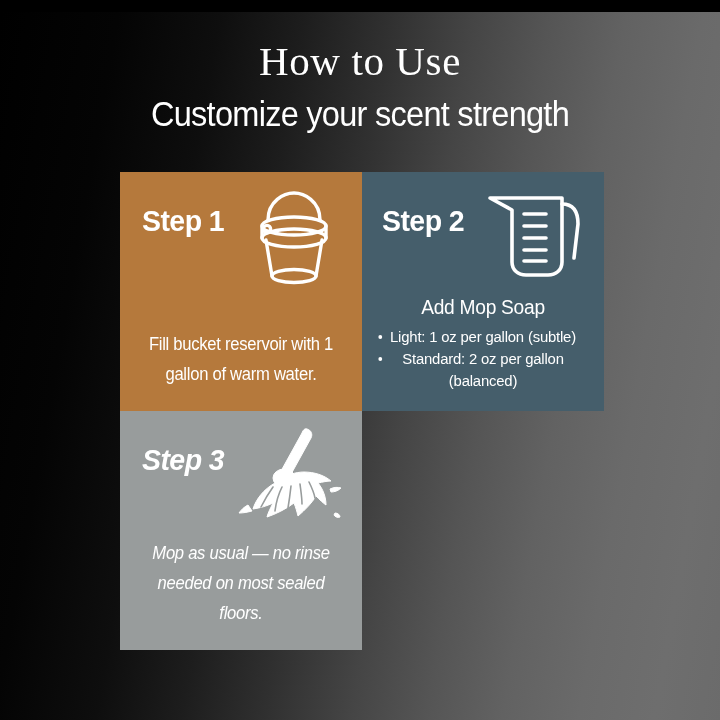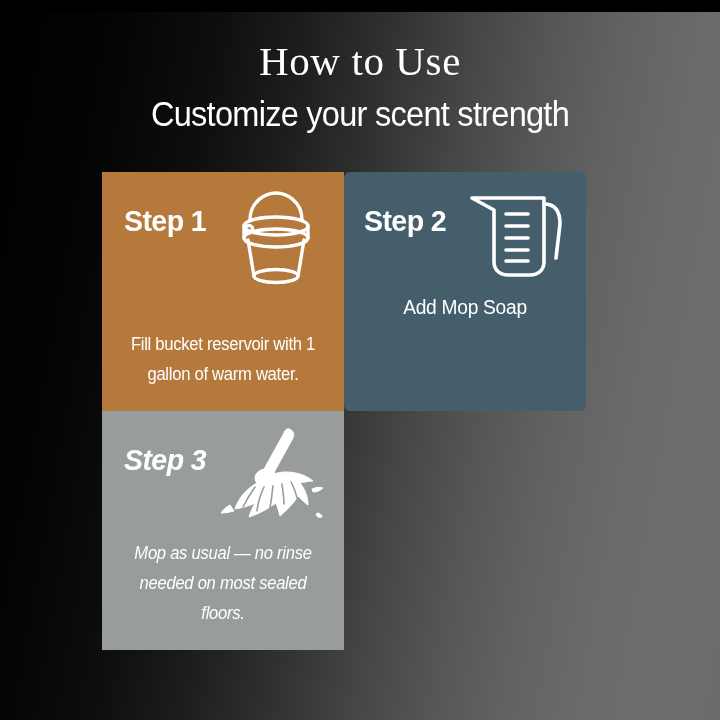--- a/index.html
+++ b/index.html
@@ -56,35 +56,35 @@
     color: #ffffff;
     font-weight: 400;
     letter-spacing: -0.8px;
     transform: scaleX(0.93);
     margin-top: 6px;
   }
 
   
   .grid {
     position: absolute;
-    left: 102px;
+    left: 120px;
     top: 160px;
     width: 484px;
     height: 478px;
     display: grid;
     grid-template-columns: 1fr 1fr;
     grid-template-rows: 1fr 1fr;
   }
   .panel {
     position: relative;
     overflow: hidden;
     display: block;
   }
   .panel.p1 { background: #b5793c; }
-  .panel.p2 { background: #455e6b; border-radius: 6px; }
+  .panel.p2 { background: #455e6b; }
   .panel.p3 { background: #989c9c; font-style: italic; }
   .panel.p4 { background: #4a9028; }
 
   .step-label {
     position: absolute;
     left: 22px;
     top: 32px;
     font-size: 30px;
     font-weight: 700;
     color: #ffffff;
@@ -216,20 +216,30 @@
           <path d="M14 14 L36 26 L36 78 C36 86, 42 91, 50 91 L72 91 C80 91, 86 86, 86 78 L86 14 Z"></path>
           <path d="M86 20 C98 20, 102 28, 102 40 L98 74"></path>
           <path d="M48 30 L70 30"></path>
           <path d="M48 42 L70 42"></path>
           <path d="M48 54 L70 54"></path>
           <path d="M48 66 L70 66"></path>
           <path d="M48 77 L70 77"></path>
         </svg>
       </div>
       <div class="soap-heading">Add Mop Soap</div>
+      <ul class="bullets">
+        <li>
+          <span class="dot"></span>
+          <span>Light: 1 oz per gallon (subtle)</span>
+        </li>
+        <li>
+          <span class="dot"></span>
+          <span>Standard: 2 oz per gallon (balanced)</span>
+        </li>
+      </ul>
     </div>
 
     <div class="panel p3">
       <div class="step-label">Step 3</div>
       <div class="icon-slot">
         <svg viewBox="0 0 118 104" fill="none">
           <g fill="#ffffff" stroke="#ffffff" stroke-width="1" stroke-linejoin="round">
             <path d="M73 6 C77 7, 79 11, 77 15 L56 53 L47 48 L68 10 C69 7, 71 5, 73 6 Z"></path>
             <ellipse cx="50" cy="55" rx="11" ry="9"></ellipse>
             <path d="M41 60 C30 66, 22 76, 19 86 C26 85, 33 83, 39 80 C36 86, 34 90, 33 94

